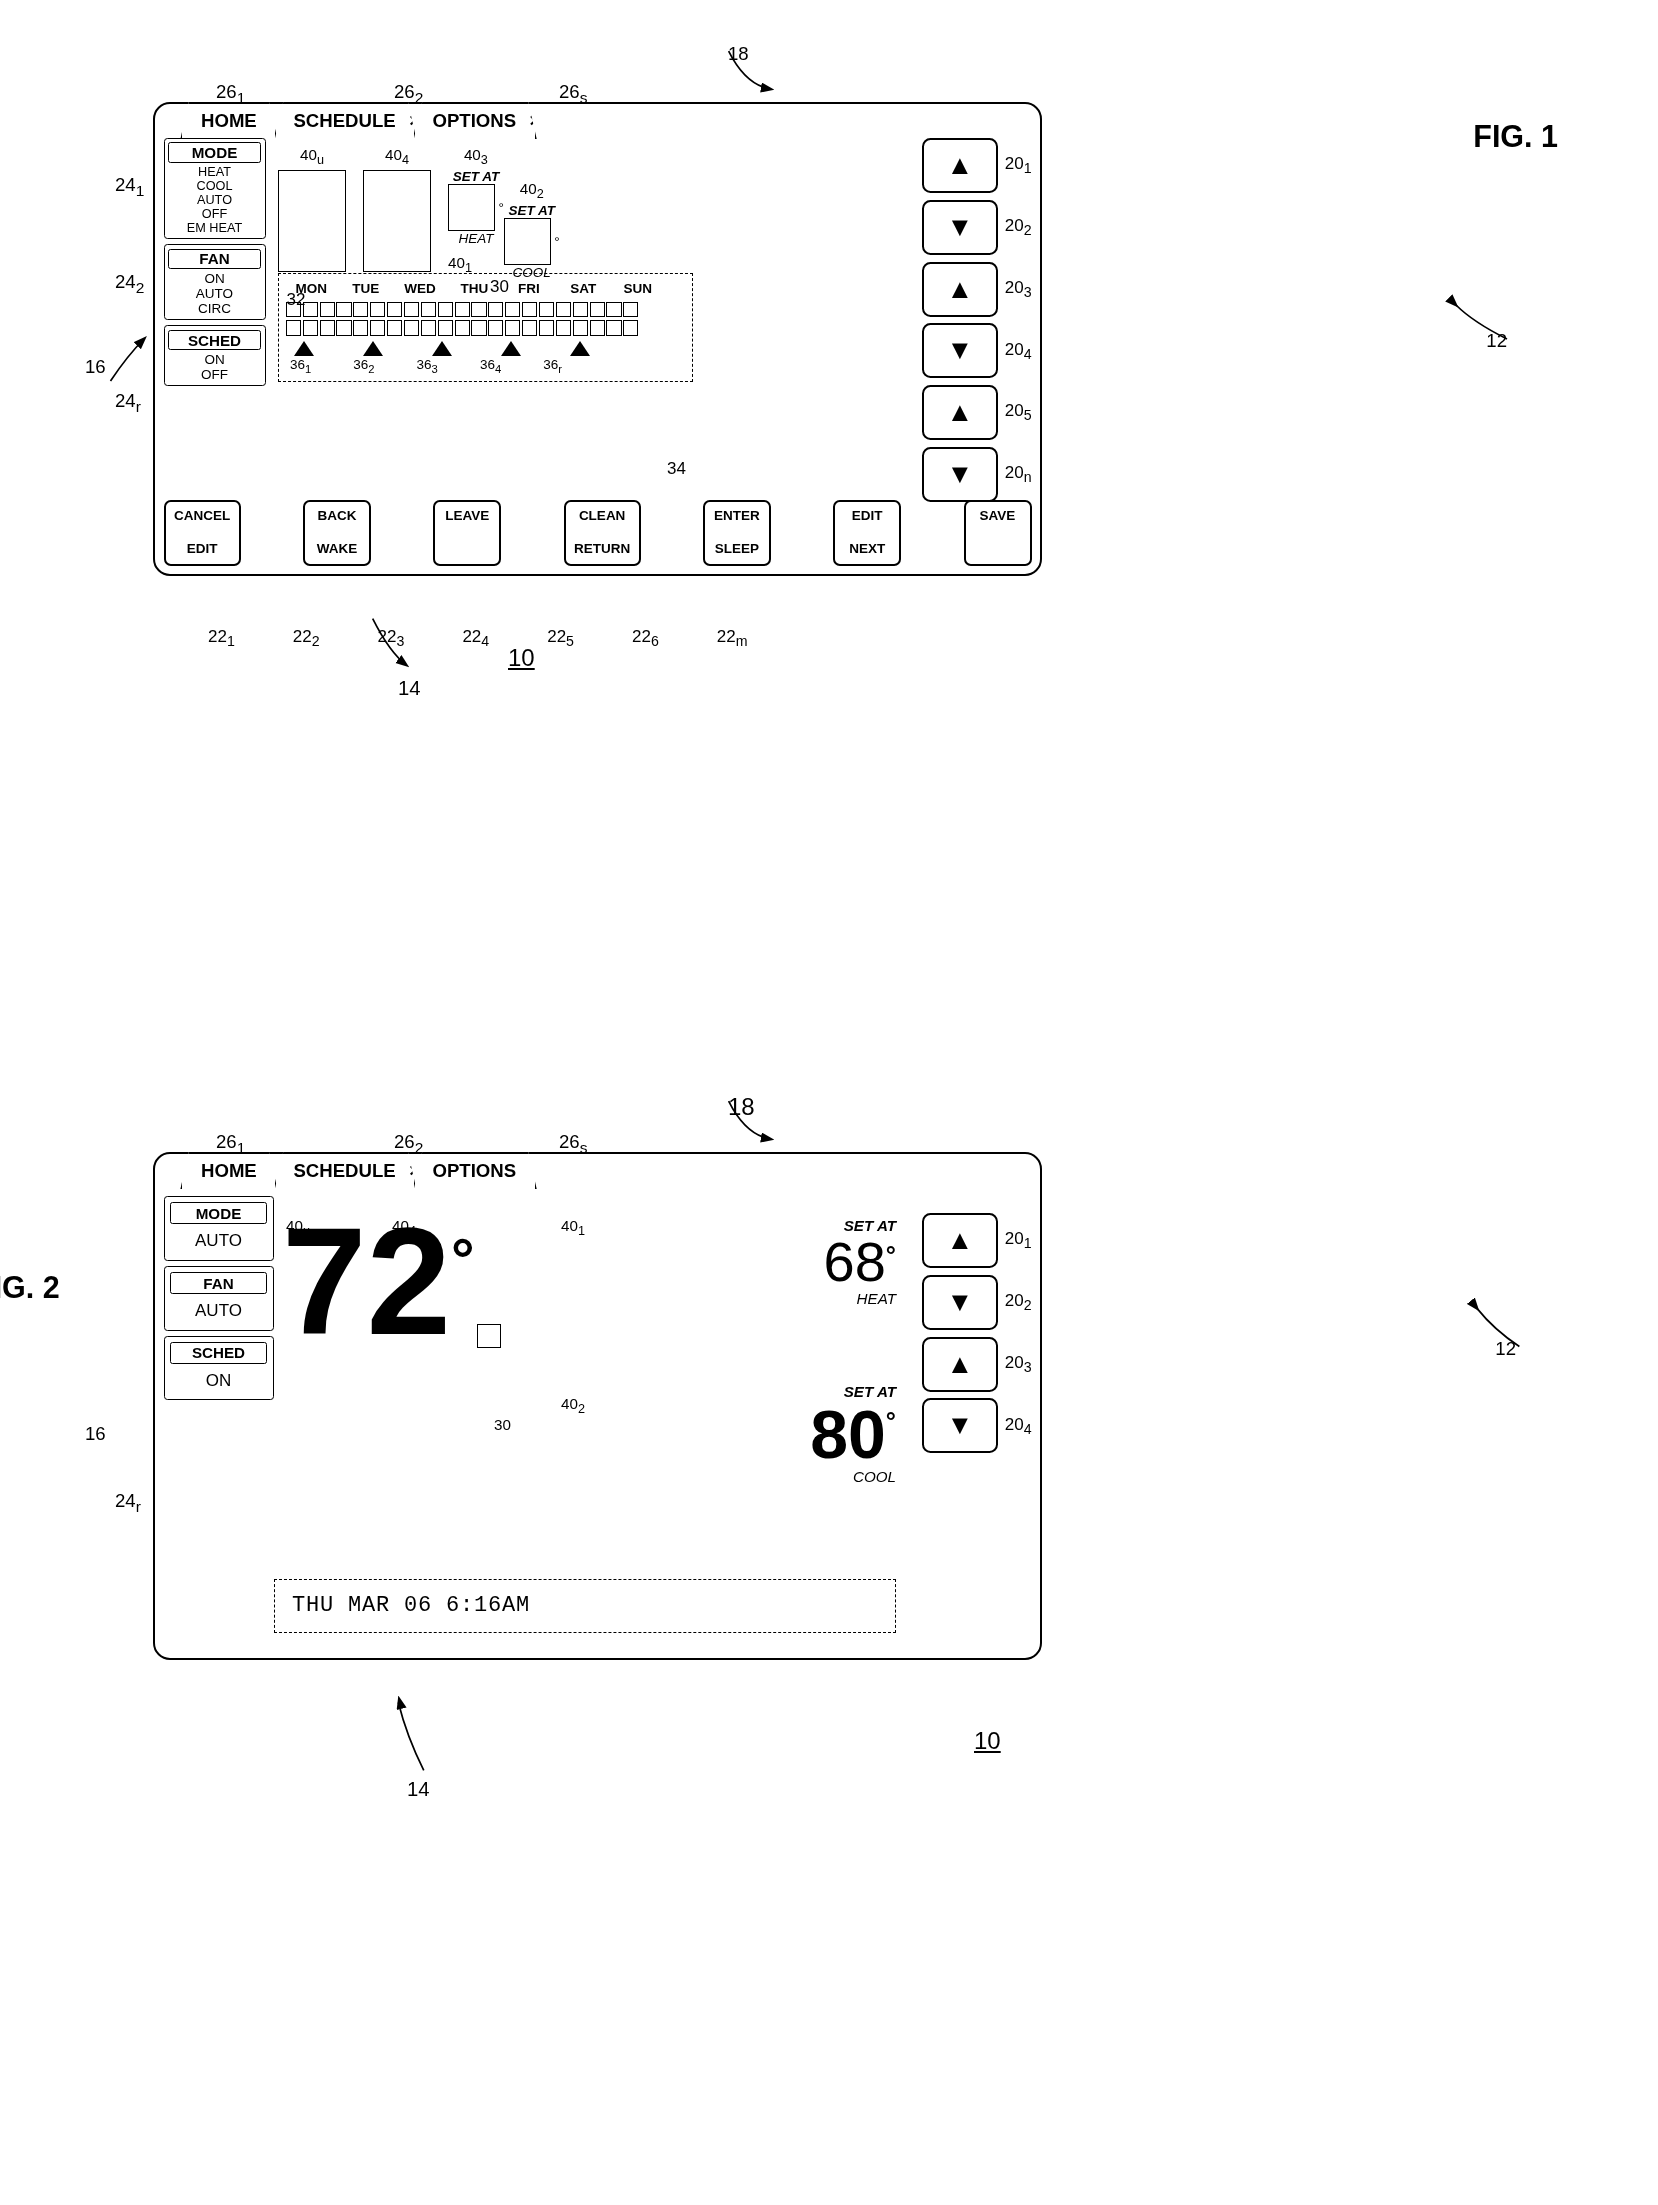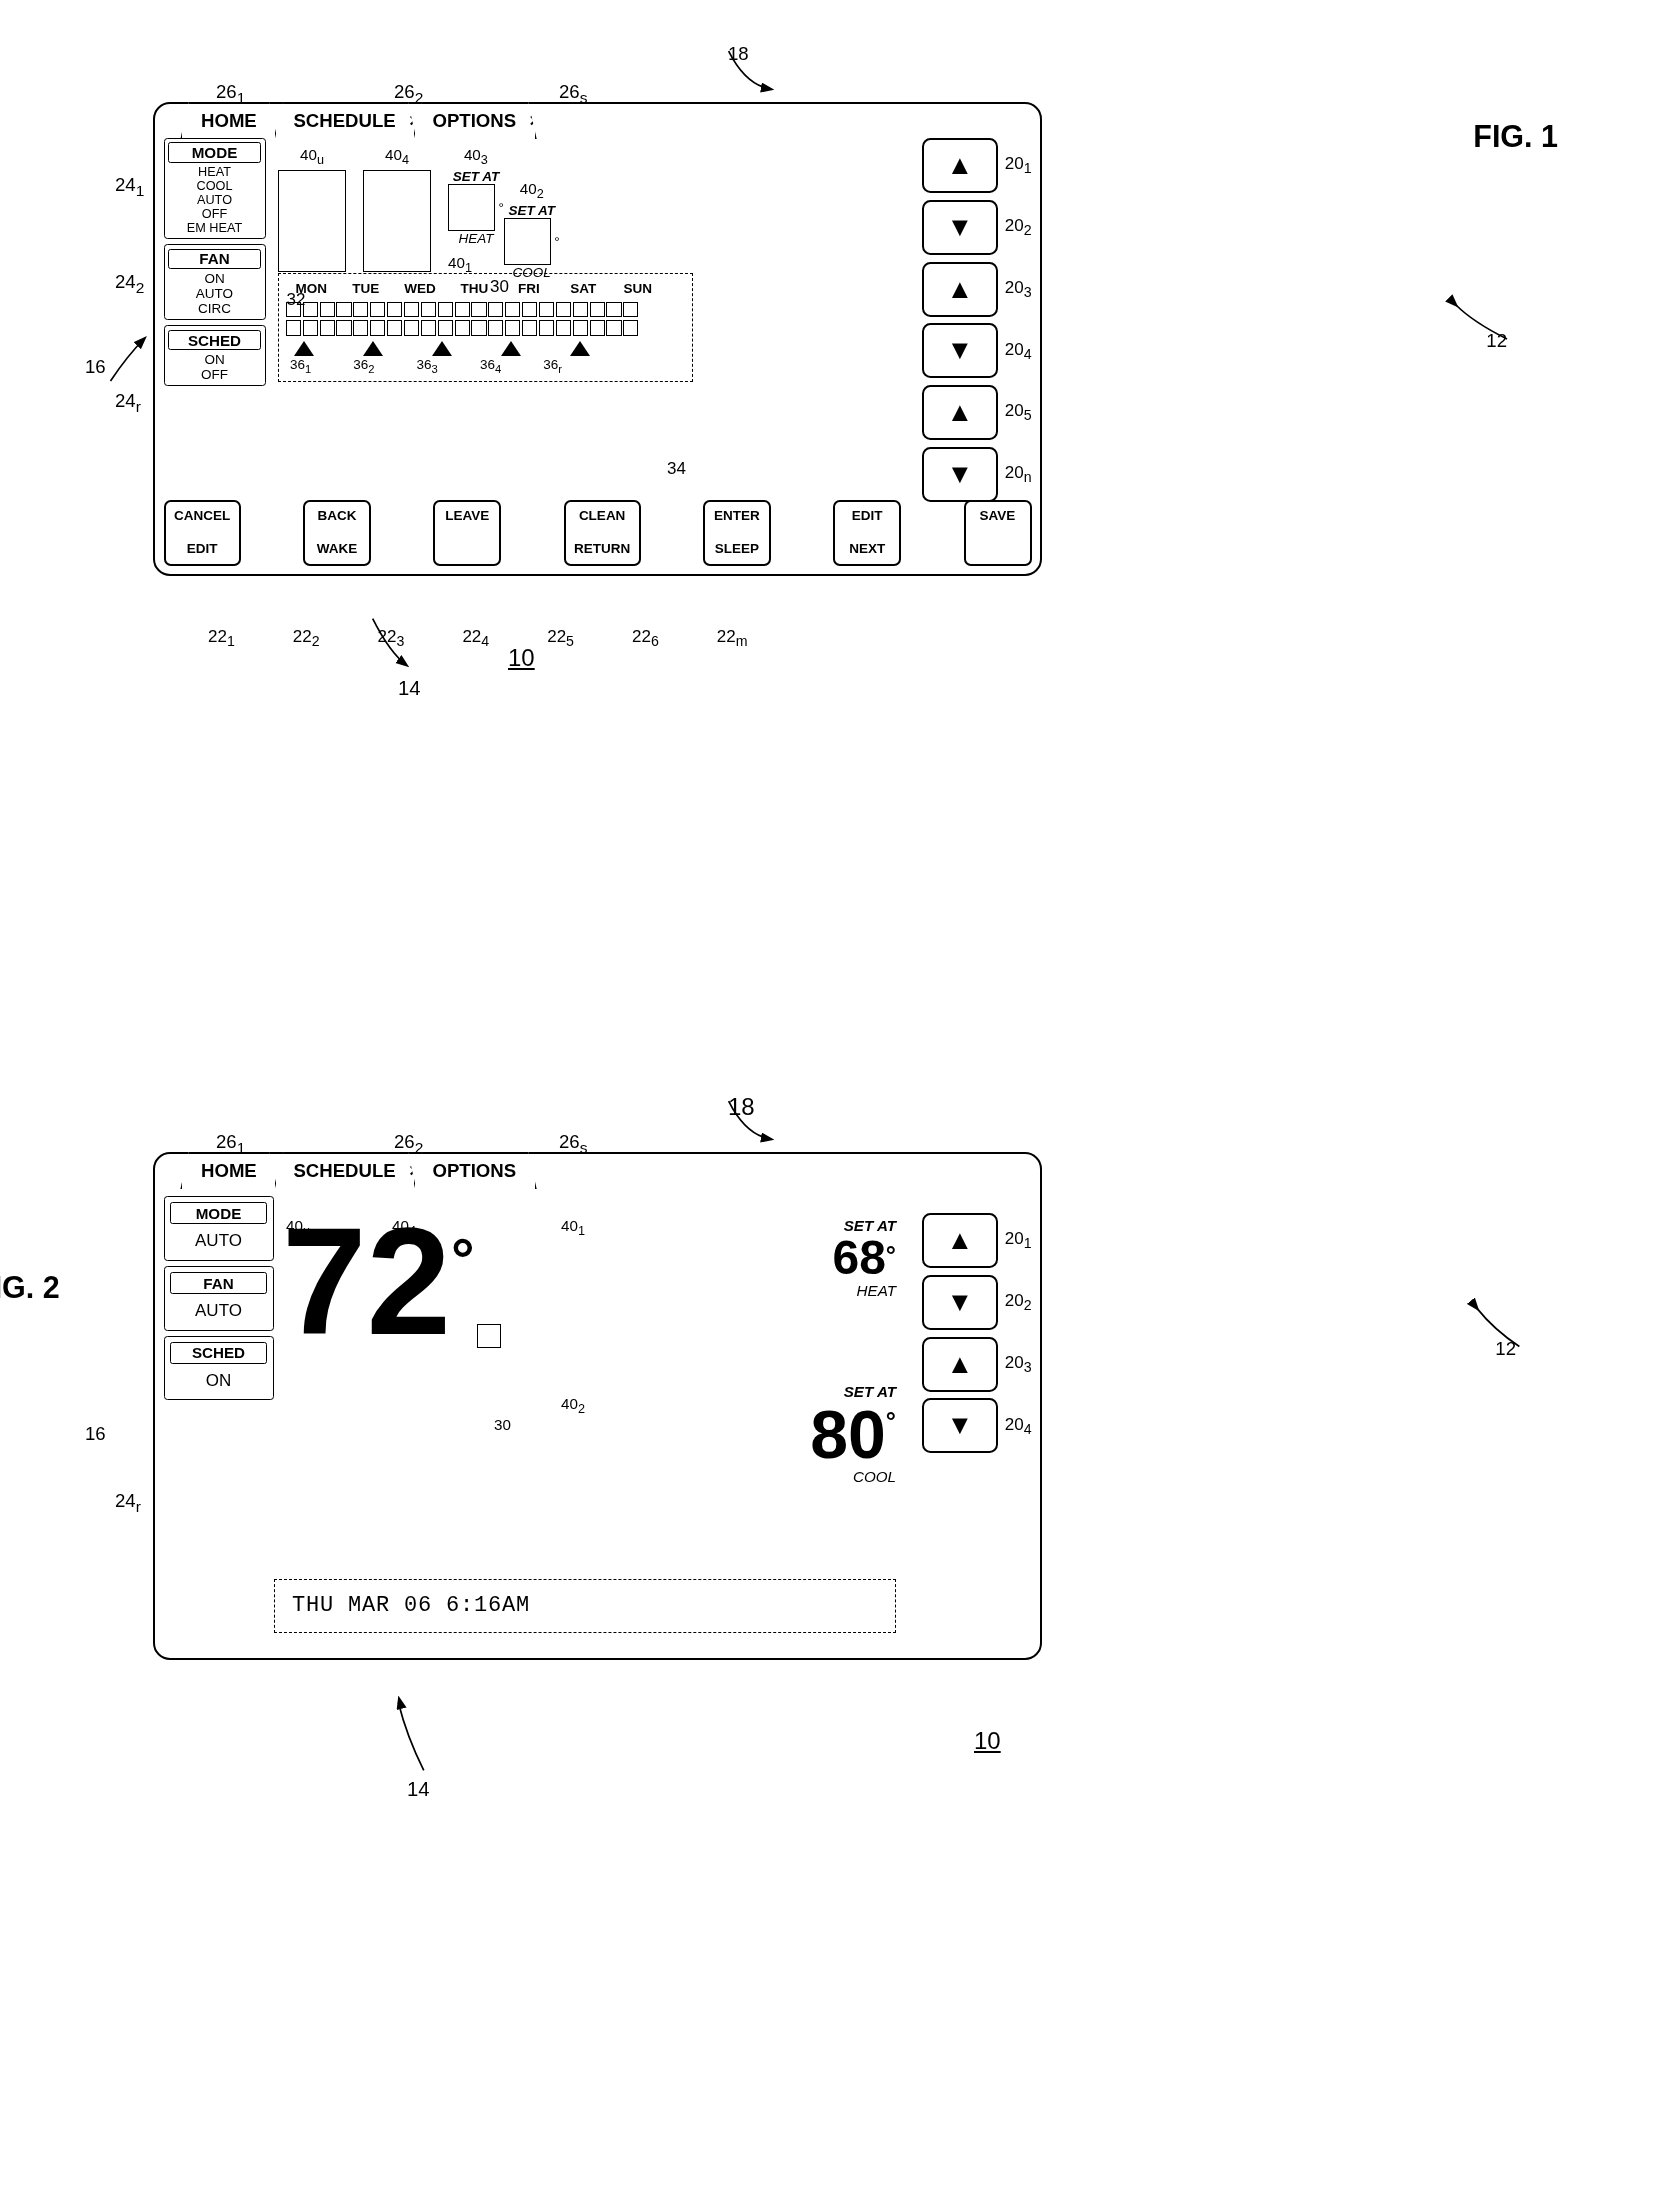--- a/index.html
+++ b/index.html
@@ -723,21 +723,21 @@
 
     <div class="annotation" style="position:absolute;top:63px;left:131px;font-size:15.2px;">40<sub>u</sub></div>
     <div class="annotation" style="position:absolute;top:63px;left:237px;font-size:15.2px;">40<sub>4</sub></div>
     <div class="annotation" style="position:absolute;top:63px;left:406px;font-size:15.2px;">40<sub>1</sub></div>
     <div class="annotation" style="position:absolute;top:241px;left:406px;font-size:15.2px;">40<sub>2</sub></div>
     <div class="annotation" style="position:absolute;top:262px;left:339px;font-size:15.2px;">30</div>
 
     <div style="position:absolute;right:144px;top:63px;">
       <div style="font-size:15.2px;font-style:italic;font-weight:bold;text-align:right;">SET AT</div>
       <div style="display:flex;align-items:flex-start;">
-        <span style="font-size:48px;font-weight:bold;line-height:1;">68</span>
+        <span style="font-size:56px;font-weight:normal;line-height:1;">68</span>
           <span style="font-size:25.4px;font-weight:bold;vertical-align:top;margin-top:6.8px;">°</span>
       </div>
       <div style="font-size:15.2px;font-style:italic;text-align:right;">HEAT</div>
     </div>
 
     <div style="position:absolute;right:144px;top:229px;">
       <div style="font-size:15.2px;font-style:italic;font-weight:bold;text-align:right;">SET AT</div>
       <div style="display:flex;align-items:flex-start;">
         <span style="font-size:68px;font-weight:bold;line-height:1;">80</span>
           <span style="font-size:25.4px;font-weight:bold;vertical-align:top;margin-top:6.8px;">°</span>

